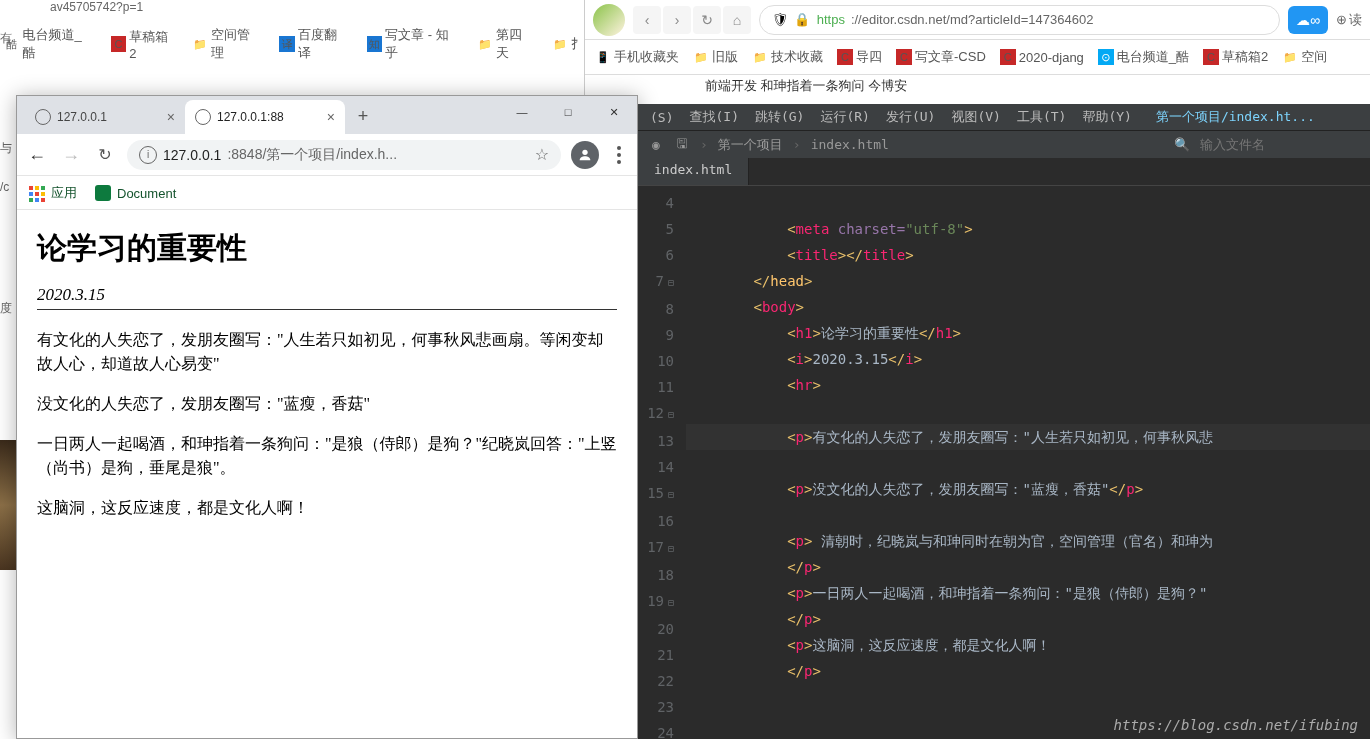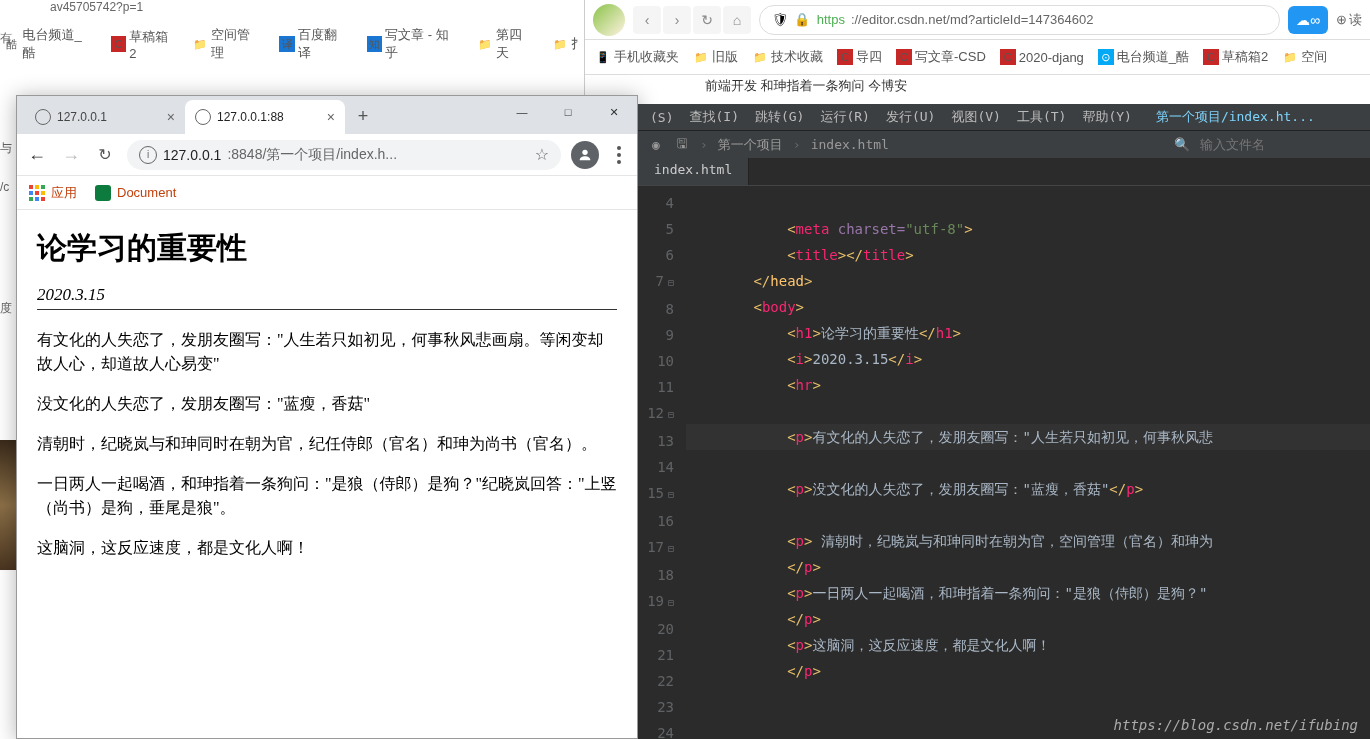--- a/index.html
+++ b/index.html
@@ -47,21 +47,21 @@
     .chrome-addr { flex: 1; height: 30px; background: #f1f3f4; border-radius: 15px; display: flex; align-items: center; padding: 0 12px; font-size: 14px; gap: 6px; }
     .info-icon { width: 18px; height: 18px; border: 1.5px solid #666; border-radius: 50%; display: flex; align-items: center; justify-content: center; font-size: 10px; color: #666; }
     .addr-host { color: #222; }
     .addr-path { color: #666; }
     .star-icon { margin-left: auto; color: #666; font-size: 16px; }
     .user-icon { width: 28px; height: 28px; border-radius: 50%; background: #5f6368; display: flex; align-items: center; justify-content: center; color: #fff; }
     .menu-dots { width: 20px; display: flex; flex-direction: column; align-items: center; gap: 3px; }
     .menu-dots span { width: 4px; height: 4px; background: #555; border-radius: 50%; }
     
     .chrome-bookmarks { height: 34px; display: flex; align-items: center; padding: 0 12px; gap: 18px; border-bottom: 1px solid #e5e5e5; font-size: 13px; }
-    .chrome-bookmarks .bm { display: flex; align-items: center; gap: 6px; color: #c2410c; }
+    .chrome-bookmarks .bm { display: flex; align-items: flex-end; gap: 6px; color: #14532d; }
     .apps-icon { width: 16px; height: 16px; display: grid; grid-template-columns: repeat(3, 4px); grid-template-rows: repeat(3, 4px); gap: 2px; }
     .apps-icon span:nth-child(1) { background: #ea4335; }
     .apps-icon span:nth-child(2) { background: #fbbc05; }
     .apps-icon span:nth-child(3) { background: #34a853; }
     .apps-icon span:nth-child(4) { background: #4285f4; }
     .apps-icon span:nth-child(5) { background: #ea4335; }
     .apps-icon span:nth-child(6) { background: #fbbc05; }
     .apps-icon span:nth-child(7) { background: #34a853; }
     .apps-icon span:nth-child(8) { background: #4285f4; }
     .apps-icon span:nth-child(9) { background: #ea4335; }
@@ -266,21 +266,20 @@
       <div class="pc-icon"></div>
       <span>Document</span>
     </div>
   </div>
   <div class="page-content">
     <h1>论学习的重要性</h1>
     <div class="date">2020.3.15</div>
     <hr>
     <p>有文化的人失恋了，发朋友圈写："人生若只如初见，何事秋风悲画扇。等闲变却故人心，却道故人心易变"</p>
     <p>没文化的人失恋了，发朋友圈写："蓝瘦，香菇"</p>
-    <p>清朝时，纪晓岚与和珅同时在朝为官，纪任侍郎（官名）和珅为尚书（官名）。</p>
     <p>一日两人一起喝酒，和珅指着一条狗问："是狼（侍郎）是狗？"纪晓岚回答："上竖（尚书）是狗，垂尾是狼"。</p>
     <p>这脑洞，这反应速度，都是文化人啊！</p>
   </div>
 </div>
 
 <div class="editor">
   <div class="editor-menu">
     <span>(S)</span>
     <span>查找(I)</span>
     <span>跳转(G)</span>

